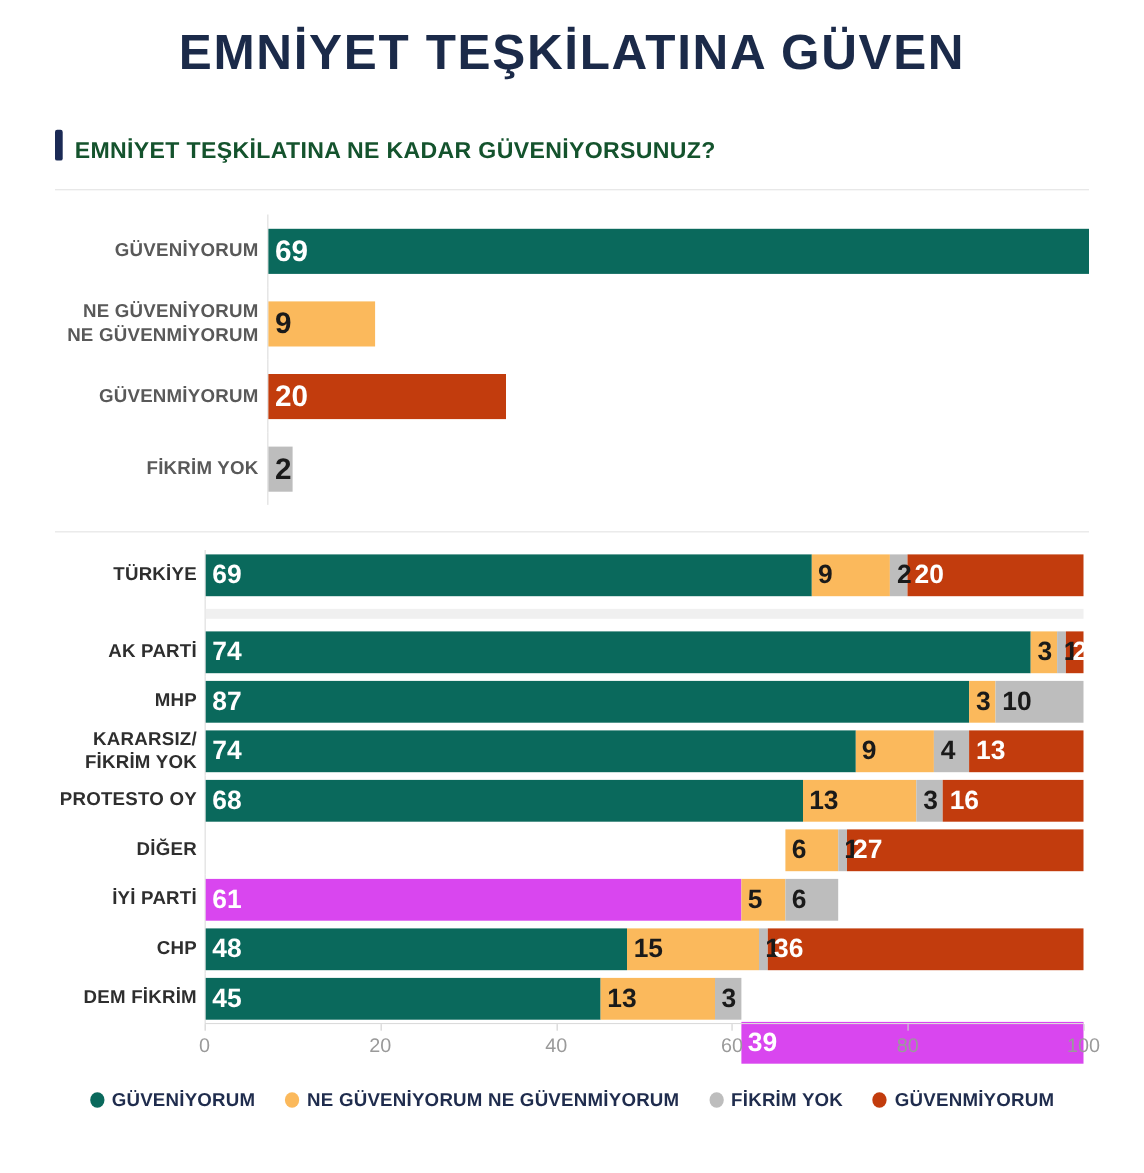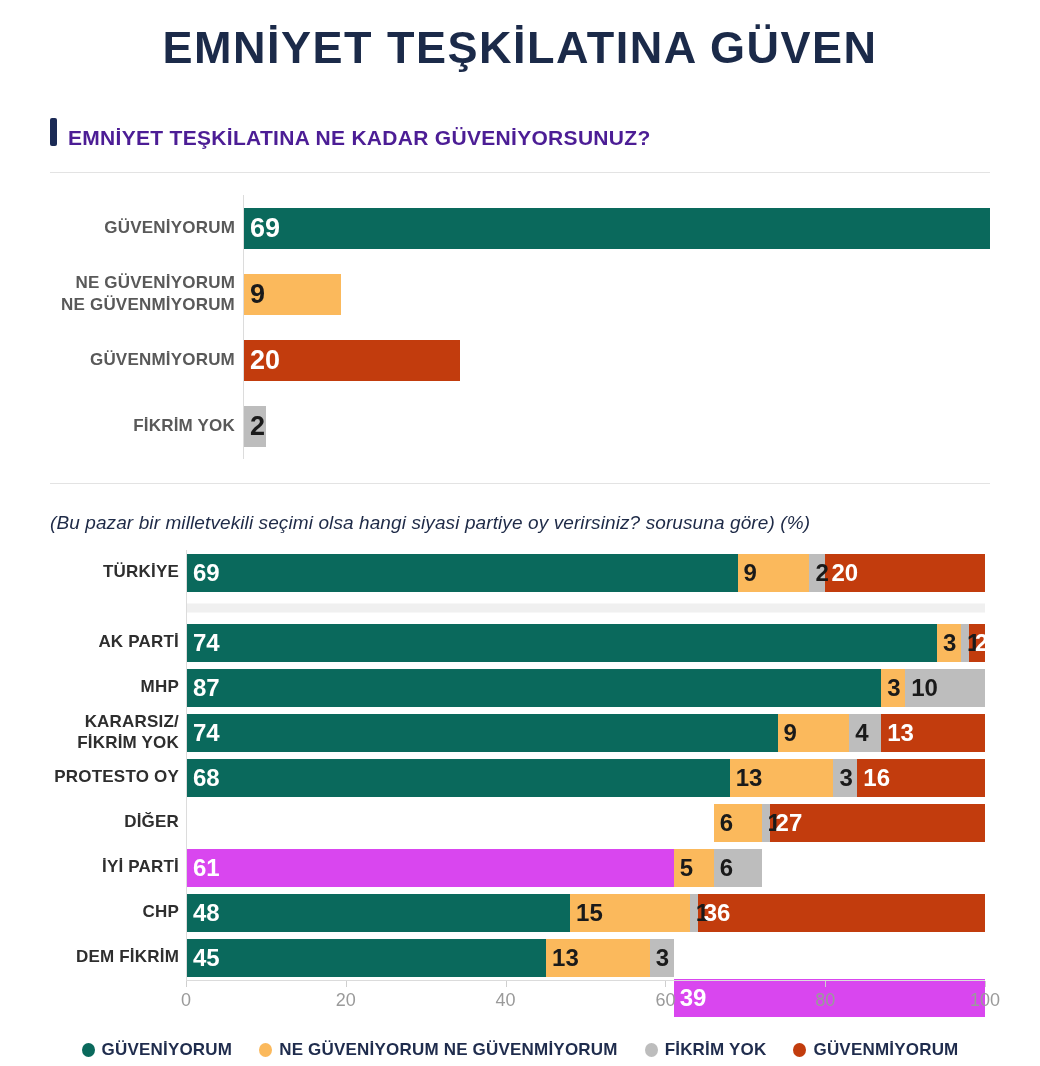--- a/index.html
+++ b/index.html
@@ -18,21 +18,21 @@
     color:#1B2A49; margin-top:6px;
   }
   .question-row {
     display:flex; align-items:center; gap:11px;
     margin:40px 50px 0 50px;
   }
   .accent-bar {
     width:7px; height:28px; background:#1B2A55; border-radius:2px; flex:0 0 auto;
   }
   .question-text {
-    font-size:21px; font-weight:800; letter-spacing:0.3px; color:#4c1d95;margin-top:12px;
+    font-size:21px; font-weight:800; letter-spacing:0.3px; color:#14532d;margin-top:12px;
   }
   hr.divider {
     border:none; border-top:1px solid #E3E3E3; margin:22px 50px 0 50px;
   }
 
   
   .chart1 { margin:20px 50px 0 50px; padding:2px 0; }
   .c1-row { display:flex; height:66px; }
   .c1-label {
     width:193px; flex:0 0 auto;
@@ -151,21 +151,20 @@
         <div class="c1-plot">
           <div class="c1-bar" style="width: 2.89855%; background: rgb(189, 189, 189);">
             <span class="c1-val val-dark">2</span>
           </div>
         </div>
       </div>
     </div>
 
   <hr class="divider">
 
-  <p class="note">(Bu pazar bir milletvekili seçimi olsa hangi siyasi partiye oy verirsiniz? sorusuna göre) (%)</p>
 
   <div class="chart2" id="chart2">
       <div class="c2-row">
         <div class="c2-label">TÜRKİYE</div>
         <div class="c2-plot">
           <div class="c2-seg" style="left: 0%; width: 69%; background: rgb(10, 105, 92);">
             <span class="seg-val val-light">69</span>
           </div>
           <div class="c2-seg" style="left: 69%; width: 9%; background: rgb(251, 185, 92);">
             <span class="seg-val val-dark">9</span>

